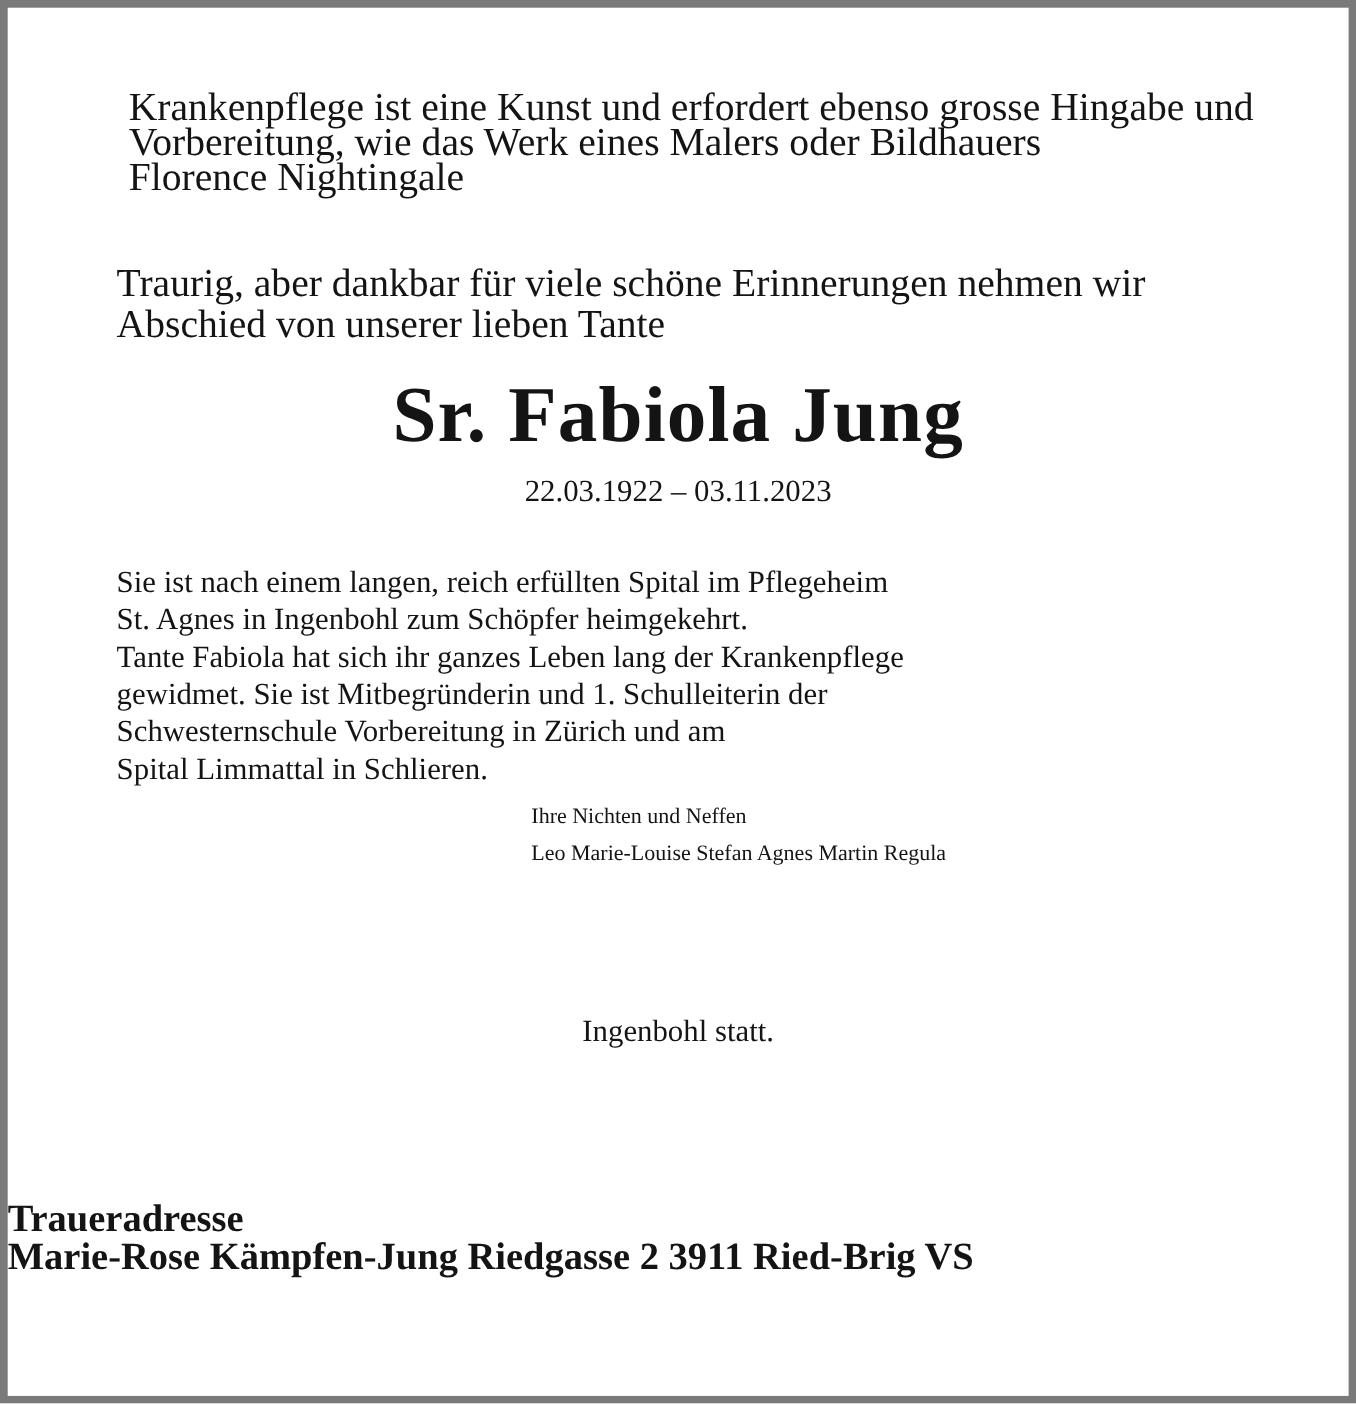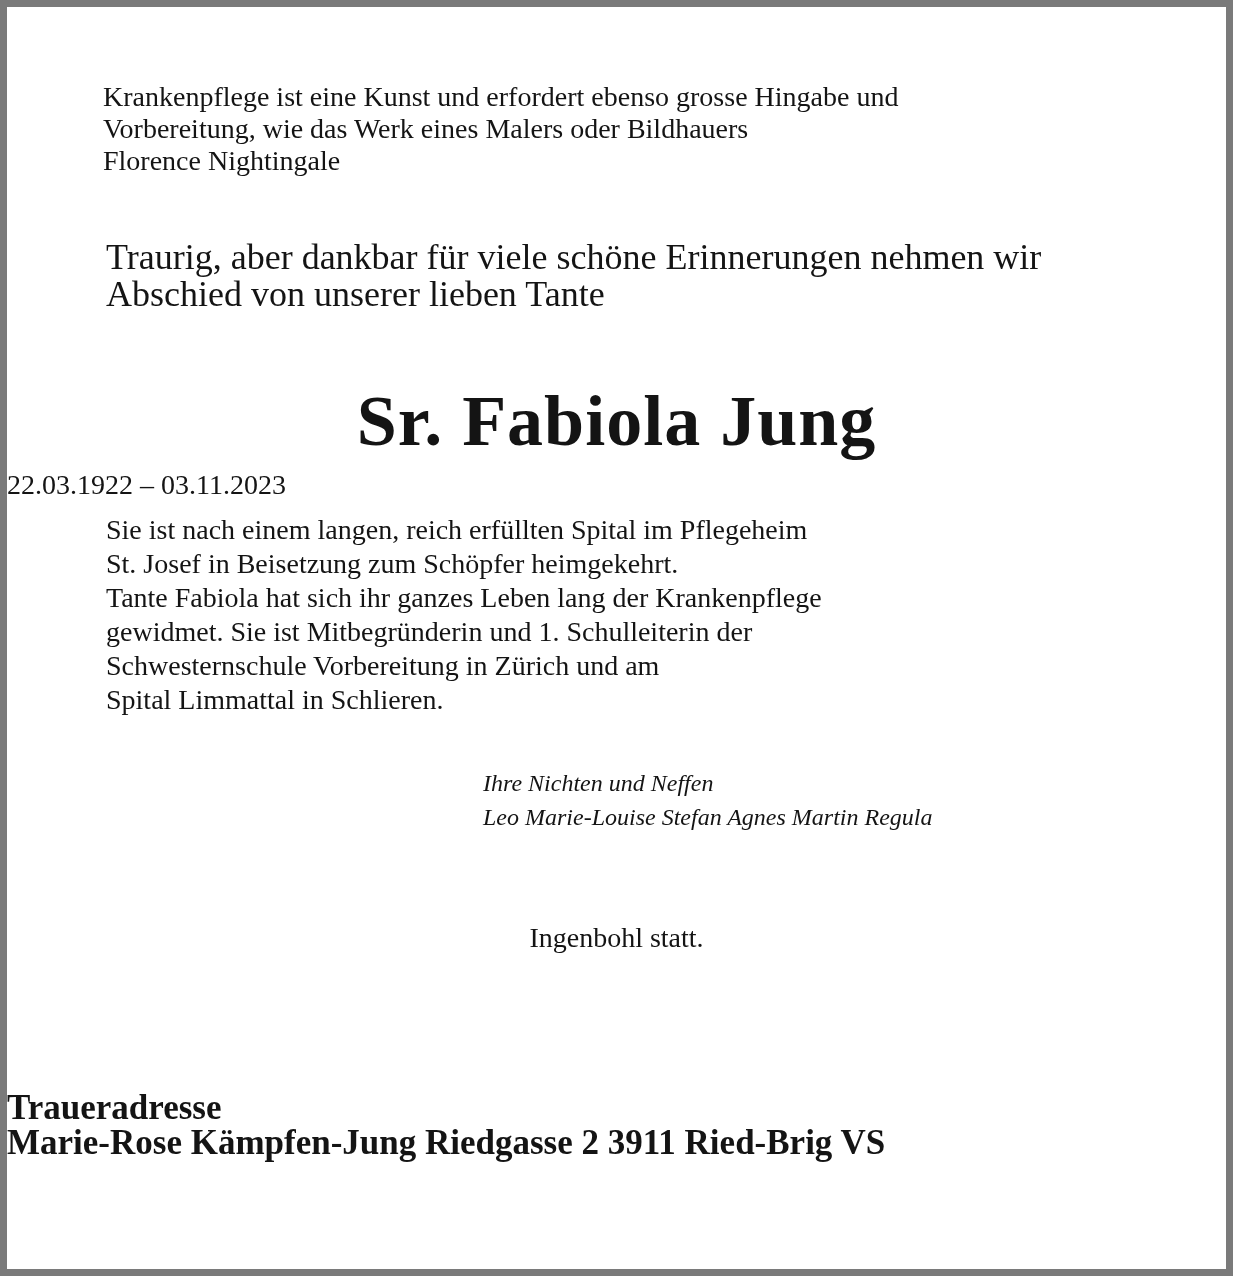--- a/index.html
+++ b/index.html
@@ -16,62 +16,59 @@
     border: 7px solid #7a7a7a;
     overflow: hidden;
     font-family: "Liberation Serif", "DejaVu Serif", serif;
     color: #141414;
   }
   .block {
     position: absolute;
     white-space: nowrap;
   }
   .epigraph {
-    left: 96px;
+    left: 110px;
     top: 74px;
-    font-size: 28px;
+    font-size: 36px;
     line-height: 32px;
   }
   .intro {
     left: 99px;
     top: 232px;
     font-size: 36px;
     line-height: 37px;
   }
   .deceased-name {
     left: 0;
     right: 0;
     top: 328px;
     text-align: center;
     font-size: 72px;
     font-weight: bold;
     line-height: 84px;
     letter-spacing: 1px;
-    margin-top: 44px;
   }
   .deceased-dates {
     left: 0;
     right: 0;
     top: 424px;
-    text-align: left;
+    text-align: center;
     font-size: 28px;
     line-height: 32px;
-    margin-top: 38px;
   }
   .obituary {
     left: 99px;
     top: 506px;
     font-size: 28px;
     line-height: 34px;
   }
   .mourners {
     left: 476px;
-    top: 759px;
-    font-size: 24px;
-    font-style: italic;
+    top: 718px;
+    font-size: 20px;
     line-height: 34px;
   }
   .burial {
     left: 0;
     right: 0;
     top: 913px;
     text-align: center;
     font-size: 28px;
     line-height: 36px;
   }
@@ -100,21 +97,21 @@
     <div>Traurig, aber dankbar für viele schöne Erinnerungen nehmen wir</div>
     <div>Abschied von unserer lieben Tante</div>
   </div>
 
   <div class="block deceased-name">Sr. Fabiola Jung</div>
 
   <div class="block deceased-dates">22.03.1922 – 03.11.2023</div>
 
   <div class="block obituary">
     <div>Sie ist nach einem langen, reich erfüllten Spital im Pflegeheim</div>
-    <div>St. Josef in Beisetzung zum Schöpfer heimgekehrt.</div>
+    <div>St. Agnes in Ingenbohl zum Schöpfer heimgekehrt.</div>
     <div>Tante Fabiola hat sich ihr ganzes Leben lang der Krankenpflege</div>
     <div>gewidmet. Sie ist Mitbegründerin und 1. Schulleiterin der</div>
     <div>Schwesternschule Vorbereitung in Zürich und am</div>
     <div>Spital Limmattal in Schlieren.</div>
   </div>
 
   <div class="block mourners">
     <div>Ihre Nichten und Neffen</div>
     <div>Leo Marie-Louise Stefan Agnes Martin Regula</div>
   </div>

